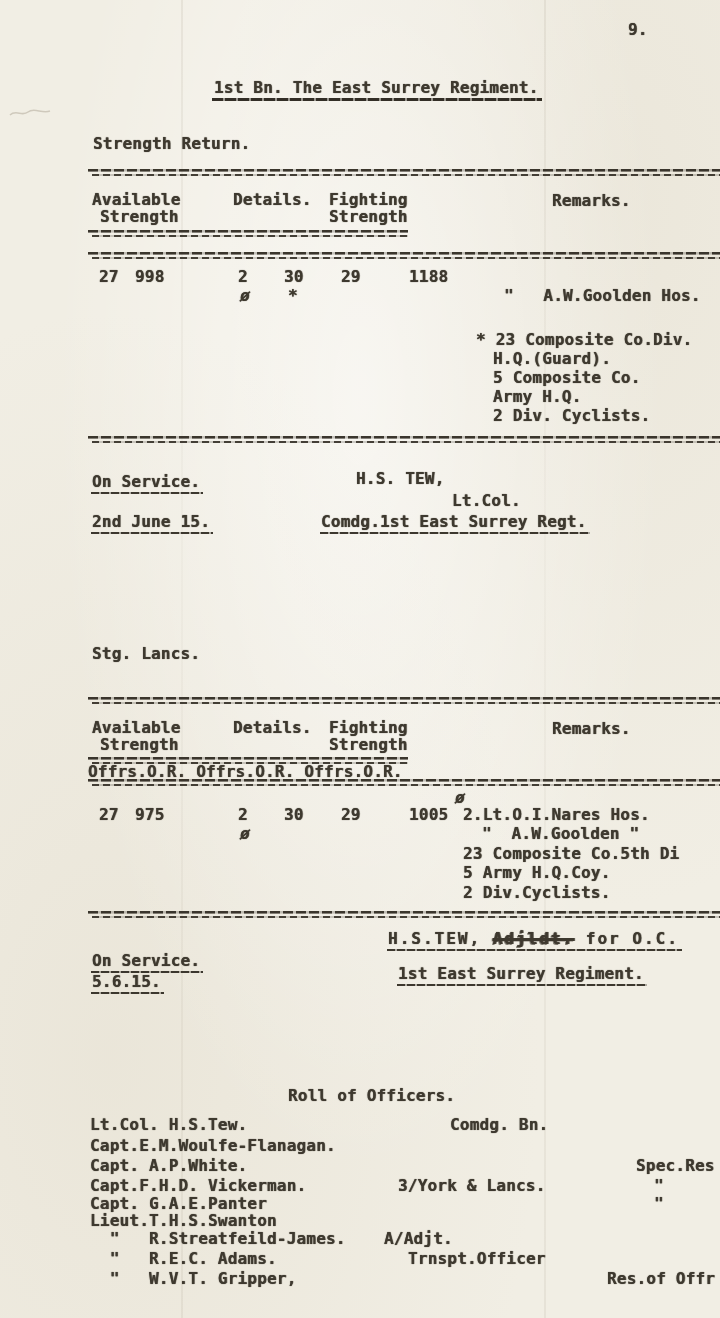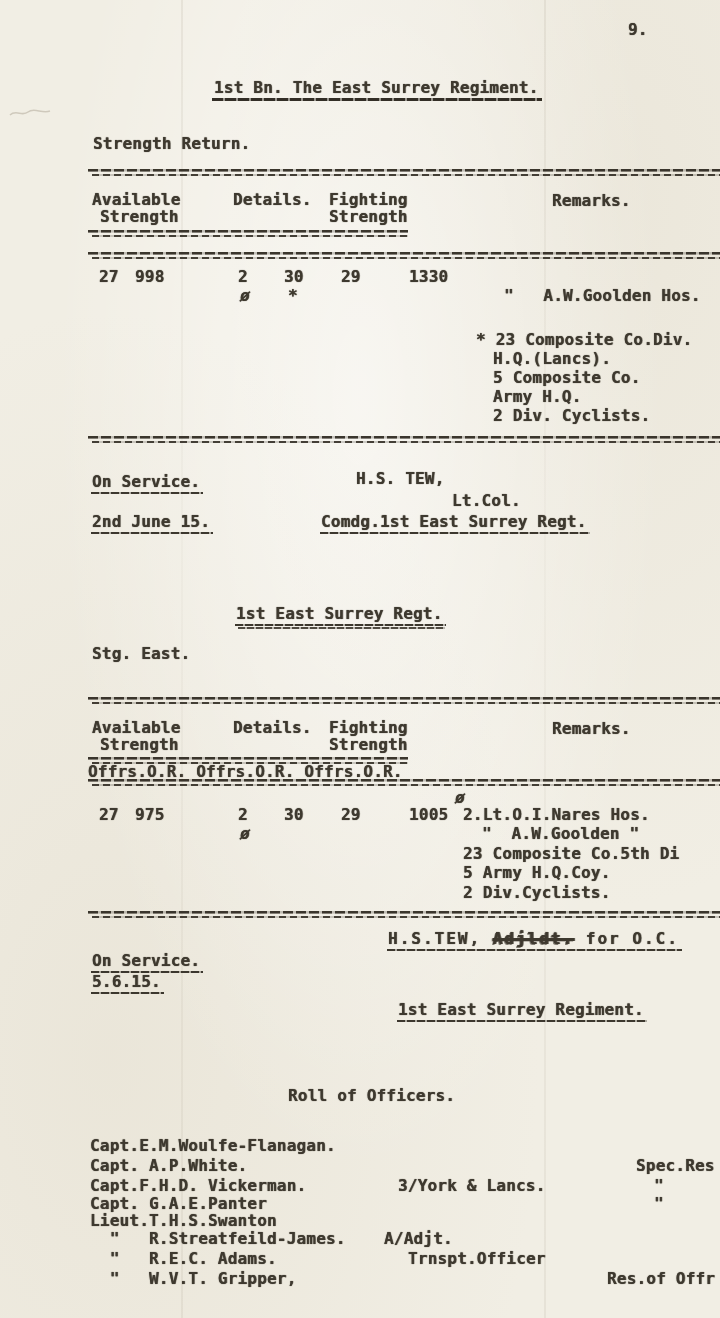--- a/index.html
+++ b/index.html
@@ -99,41 +99,40 @@
   <div class="t" style="left:552px;top:191px">Remarks.</div>
 
   <div class="rule" style="left:88px;top:230px;width:320px"></div>
   <div class="rule" style="left:88px;top:252px;width:632px"></div>
 
   <div class="t" style="left:99px;top:267px">27</div>
   <div class="t" style="left:135px;top:267px">998</div>
   <div class="t" style="left:238px;top:267px">2</div>
   <div class="t" style="left:284px;top:267px">30</div>
   <div class="t" style="left:341px;top:267px">29</div>
-  <div class="t" style="left:409px;top:267px">1330</div>
+  <div class="t" style="left:409px;top:267px">1188</div>
   <div class="t mk" style="left:240px;top:286px">ø</div>
   <div class="t" style="left:288px;top:286px">*</div>
 
   <div class="t" style="left:504px;top:286px">"   A.W.Goolden Hos.</div>
   <div class="t" style="left:476px;top:330px">* 23 Composite Co.Div.</div>
-  <div class="t" style="left:493px;top:349px">H.Q.(Lancs).</div>
+  <div class="t" style="left:493px;top:349px">H.Q.(Guard).</div>
   <div class="t" style="left:493px;top:368px">5 Composite Co.</div>
   <div class="t" style="left:493px;top:387px">Army H.Q.</div>
   <div class="t" style="left:493px;top:406px">2 Div. Cyclists.</div>
 
   <div class="rule" style="left:88px;top:436px;width:632px"></div>
 
   <div class="t ul" style="left:92px;top:472px">On Service.</div>
   <div class="t" style="left:356px;top:469px">H.S. TEW,</div>
   <div class="t" style="left:452px;top:491px">Lt.Col.</div>
   <div class="t ul" style="left:92px;top:512px">2nd June 15.</div>
   <div class="t ul" style="left:321px;top:512px">Comdg.1st East Surrey Regt.</div>
 
-  <div class="t ul ul2" style="left:236px;top:604px">1st East Surrey Regt.</div>
-  <div class="t" style="left:92px;top:644px">Stg. East.</div>
+  <div class="t" style="left:92px;top:644px">Stg. Lancs.</div>
 
   <div class="rule" style="left:88px;top:697px;width:632px"></div>
 
   <div class="t" style="left:92px;top:718px">Available</div>
   <div class="t" style="left:100px;top:735px">Strength</div>
   <div class="t" style="left:233px;top:718px">Details.</div>
   <div class="t" style="left:329px;top:718px">Fighting</div>
   <div class="t" style="left:329px;top:735px">Strength</div>
   <div class="t" style="left:552px;top:719px">Remarks.</div>
 
@@ -155,24 +154,29 @@
   <div class="t" style="left:482px;top:824px">"  A.W.Goolden "</div>
   <div class="t" style="left:463px;top:844px">23 Composite Co.5th Di</div>
   <div class="t" style="left:463px;top:863px">5 Army H.Q.Coy.</div>
   <div class="t" style="left:463px;top:883px">2 Div.Cyclists.</div>
 
   <div class="rule" style="left:88px;top:911px;width:632px"></div>
 
   <div class="t ul sig2line" style="left:388px;top:929px"><span>H.S.TEW, </span><span class="struck">Adjldt.</span><span> for O.C.</span></div>
   <div class="t ul" style="left:92px;top:951px">On Service.</div>
   <div class="t ul" style="left:92px;top:972px">5.6.15.</div>
-  <div class="t ul" style="left:398px;top:1000px">1st East Surrey Regiment.</div>
+  <div class="t ul" style="left:398px;top:964px">1st East Surrey Regiment.</div>
 
   <div class="t" style="left:288px;top:1086px">Roll of Officers.</div>
 
+  <div class="roll-row" id="ro0">
+    <span class="t name">Lt.Col. H.S.Tew.</span>
+    <span class="t appt">Comdg. Bn.</span>
+    <span class="t note"></span>
+  </div>
   <div class="roll-row" id="ro2">
     <span class="t name">Capt. A.P.White.</span>
     <span class="t appt"></span>
     <span class="t note">Spec.Res</span>
   </div>
   <div class="roll-row" id="ro1">
     <span class="t name">Capt.E.M.Woulfe-Flanagan.</span>
     <span class="t appt"></span>
     <span class="t note"></span>
   </div>

